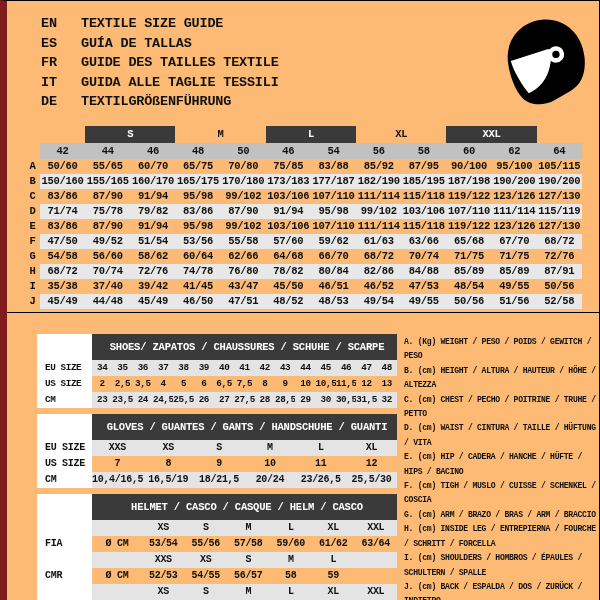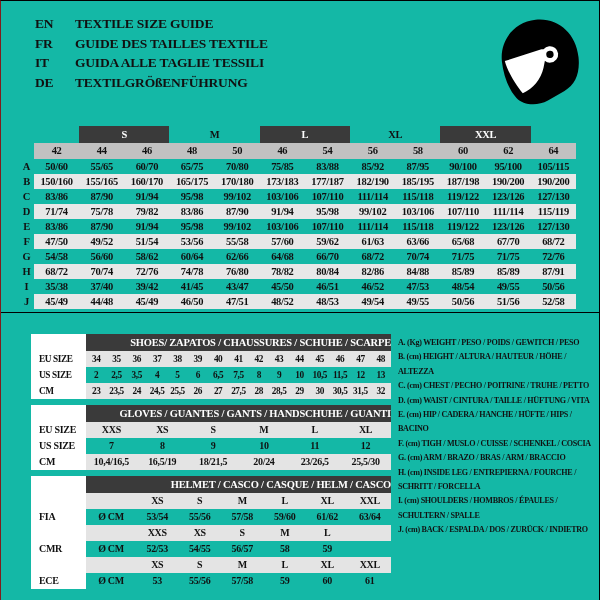--- a/index.html
+++ b/index.html
@@ -1,20 +1,20 @@
 <!DOCTYPE html>
 <html><head>
 <meta charset="utf-8">
 <style>
   html,body{margin:0;padding:0;background:#fff;}
   .page{
     position:relative;width:600px;height:600px;box-sizing:border-box;
-    background:#14b8a6;color:#111;overflow:hidden;
-    border-top:1px solid #000;border-left:1px solid #7f1d1d;border-right:1px solid #000;
-    font-family:Liberation Serif, serif;
+    background:#fdba74;color:#111;overflow:hidden;
+    border-top:1px solid #000;border-left:7px solid #7f1d1d;border-right:1px solid #000;
+    font-family:Liberation Mono, monospace;
   }
   
   .lang-list{position:absolute;left:34px;top:13px;}
   .lang-row{display:flex;font-weight:700;font-size:13.5px;line-height:19.5px;letter-spacing:-0.2px;}
   .lang-code{width:40px;}
   
   .helmet-logo{position:absolute;left:487px;top:12px;width:100px;height:97px;}
   
   .main-table{position:absolute;left:18px;top:125px;width:557px;border-collapse:collapse;table-layout:fixed;
     font-size:10.5px;font-weight:700;letter-spacing:-0.3px;}
@@ -26,39 +26,43 @@
   .main-table tr.num-row td.band{background:#c1c1c1;}
   .main-table tr.stripe td:not(.rowlab){background:#e8e8e8;}
   
   .divider{position:absolute;left:0;top:311px;width:600px;height:1px;background:#000;}
   
   .bottom-tables{position:absolute;left:30px;top:333px;width:360px;}
   table.small{border-collapse:collapse;table-layout:fixed;width:360px;
     font-size:10px;font-weight:700;letter-spacing:-0.3px;margin:0 0 6px 0;}
   table.small td{text-align:center;padding:0;height:16px;line-height:16px;white-space:nowrap;overflow:hidden;}
   table.small td.lab{text-align:left;padding-left:8px;background:#fff;}
-  table.small td.bar{background:#3a3a3a;color:#fff;text-align:right;padding-left:5px;
-    height:17px;line-height:17px;font-size:10.5px;letter-spacing:-0.2px;}
+  table.small td.bar{background:#3a3a3a;color:#fff;text-align:center;padding-left:5px;
+    height:26px;line-height:17px;font-size:10.5px;letter-spacing:-0.2px;}
   table.small tr.ltband td:not(.lab){background:#e4e4e4;}
   table.shoes td{font-size:9.3px;letter-spacing:-0.4px;}
   table.shoes td.bar{font-size:10.5px;letter-spacing:-0.2px;}
   
   .legend{position:absolute;left:397px;top:334px;width:212px;
     transform:scaleX(0.94);transform-origin:left top;
     font-size:8.6px;font-weight:700;line-height:14.4px;letter-spacing:-0.3px;}
 </style>
 </head>
 <body>
 
 <div class="page">
 
   <div class="lang-list">
       <div class="lang-row">
         <span class="lang-code">EN</span>
         <span class="lang-title">TEXTILE SIZE GUIDE</span>
+      </div>
+      <div class="lang-row">
+        <span class="lang-code">ES</span>
+        <span class="lang-title">GUÍA DE TALLAS</span>
       </div>
       <div class="lang-row">
         <span class="lang-code">FR</span>
         <span class="lang-title">GUIDE DES TAILLES TEXTILE</span>
       </div>
       <div class="lang-row">
         <span class="lang-code">IT</span>
         <span class="lang-title">GUIDA ALLE TAGLIE TESSILI</span>
       </div>
       <div class="lang-row">

